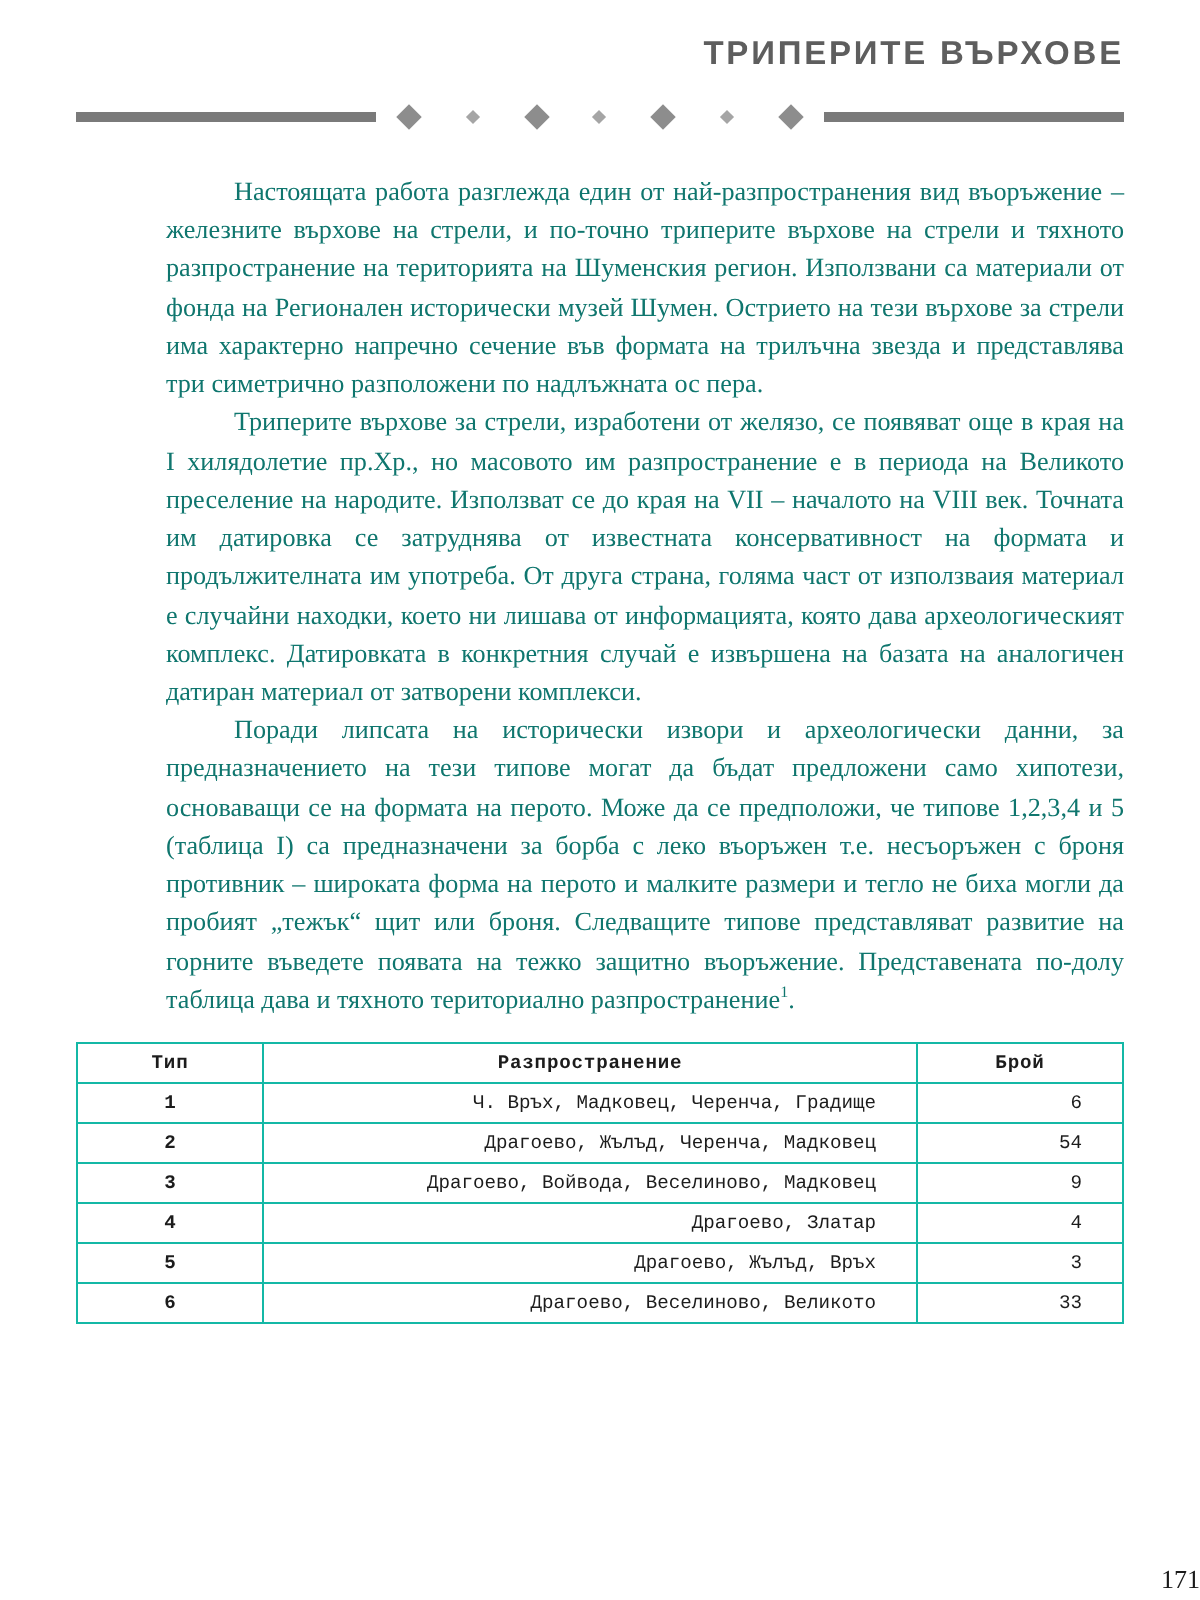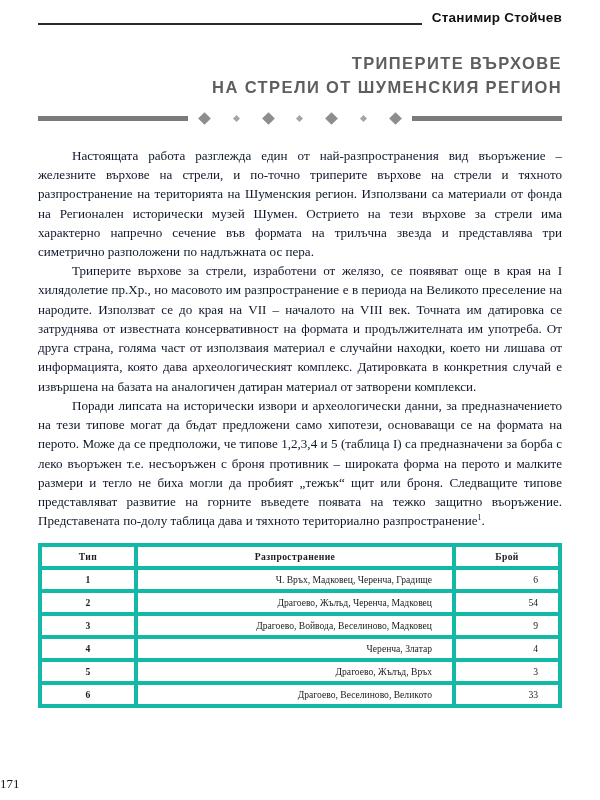--- a/index.html
+++ b/index.html
@@ -97,41 +97,43 @@
     transform: rotate(45deg);
   }
   .orn-d.small { width: 5px; height: 5px; background: #a5a5a5; }
 
   
   .body-text {
     margin-top: 18px;
     font-size: 13.1px;
     line-height: 1.47;
     text-align: justify;
-    color: #0f172a;
+    color: #0f766e;
+    margin-left: 45px;
   }
   .body-text p {
     margin: 0;
     text-indent: 34px;
   }
 
   
   .table-wrap {
     margin-top: 12px;
   }
   table.dist {
     border-collapse: collapse;
     width: 100%;
     font-size: 9.6px;
     font-family: "Liberation Serif", serif;
   }
   table.dist th, table.dist td {
-    border: 4px solid #14b8a6;
+    border: 1px solid #14b8a6;
     padding: 4px 20px;
     color: #1c1c1c;
+    font-family: Liberation Mono, monospace;
   }
   table.dist th {
     text-align: center;
     font-weight: bold;
     letter-spacing: 0.4px;
   }
   td.c-type { text-align: center; font-weight: bold; width: 52px; }
   td.c-area { text-align: right; padding-left: 10px; }
   td.c-count { text-align: right; width: 62px; padding-right: 10px; }
   th.c-type { width: 52px; }
@@ -155,38 +157,33 @@
   sup.fn-ref {
     font-size: 8px;
   }
 
   
   .page-number {
     position: absolute;
     bottom: 18px;
     left: 0;
     right: 0;
-    text-align: left;
+    text-align: right;
     font-size: 13px;
     color: #1a1a1a;
   }
 </style>
 </head>
 <body>
 
 <div class="page">
 
-  <div class="header">
-    <div class="header-rule"></div>
-    <div class="header-author">Станимир Стойчев</div>
-  </div>
 
   <div class="title-block">
     <div class="title-line">ТРИПЕРИТЕ ВЪРХОВЕ</div>
-    <div class="title-line">НА СТРЕЛИ ОТ ШУМЕНСКИЯ РЕГИОН</div>
   </div>
 
   <div class="ornament">
     <div class="orn-bar left"></div>
     <div class="orn-mid">
       <div class="orn-diamonds">
         <span class="orn-d"></span>
         <span class="orn-d small"></span>
         <span class="orn-d"></span>
         <span class="orn-d small"></span>
@@ -224,21 +221,21 @@
           <td class="c-area">Драгоево, Жълъд, Черенча, Мадковец</td>
           <td class="c-count">54</td>
         </tr>
         <tr>
           <td class="c-type">3</td>
           <td class="c-area">Драгоево, Войвода, Веселиново, Мадковец</td>
           <td class="c-count">9</td>
         </tr>
         <tr>
           <td class="c-type">4</td>
-          <td class="c-area">Черенча, Златар</td>
+          <td class="c-area">Драгоево, Златар</td>
           <td class="c-count">4</td>
         </tr>
         <tr>
           <td class="c-type">5</td>
           <td class="c-area">Драгоево, Жълъд, Връх</td>
           <td class="c-count">3</td>
         </tr>
         <tr>
           <td class="c-type">6</td>
           <td class="c-area">Драгоево, Веселиново,  Великото</td>

